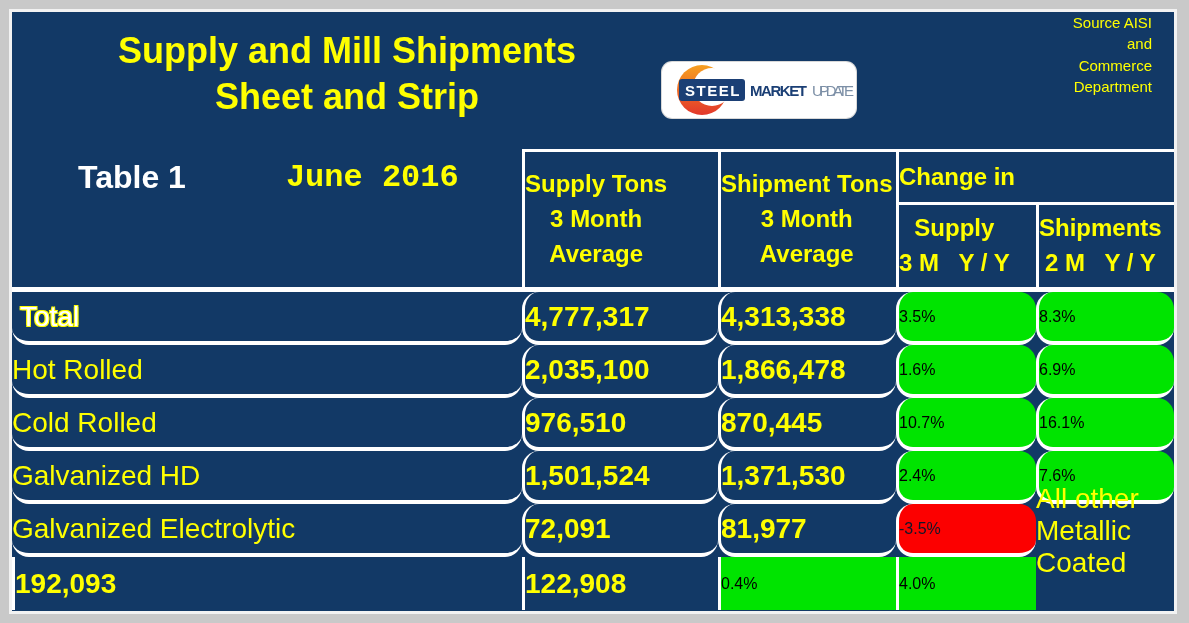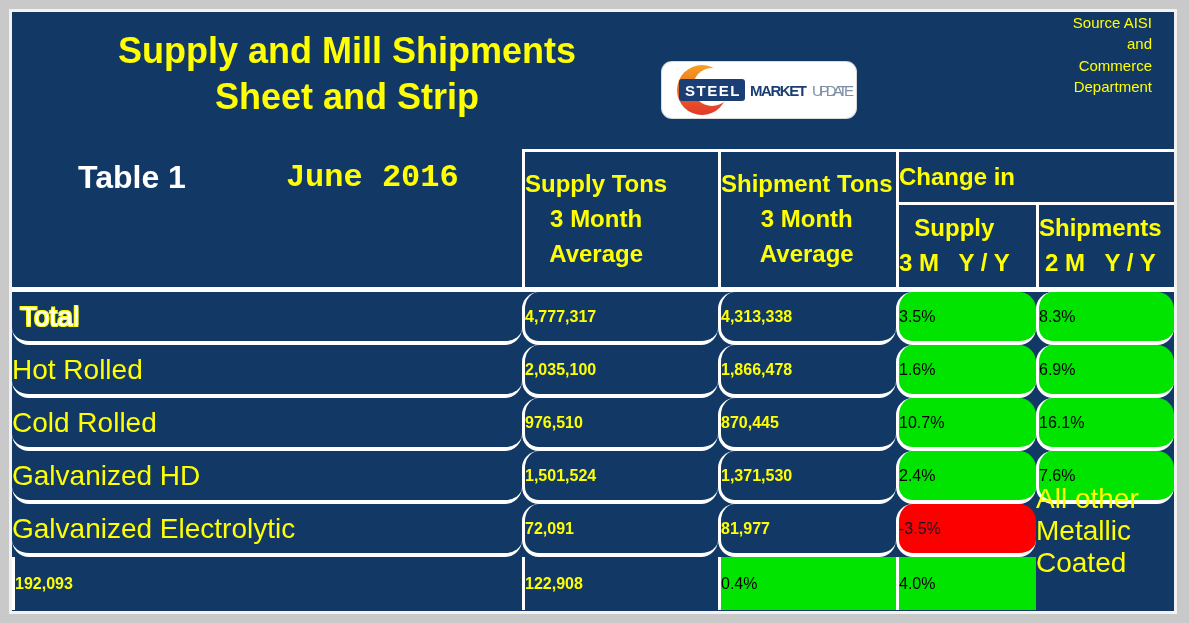--- a/index.html
+++ b/index.html
@@ -64,21 +64,21 @@
   }
   .lbl {
     justify-content:flex-start;
     font-size:28px; 
   }
   .lbl.total {
     padding-left:8px;
     color:#ffffff;
     text-shadow:-1px -1px 0 #FFFF00, 1px -1px 0 #FFFF00, -1px 1px 0 #FFFF00, 1px 1px 0 #FFFF00;
   }
-  .num { font-size:16px; font-weight:bold; }
+  .num { font-size:28px; font-weight:bold; }
   .pct { font-size:16px; color:#000; }
   .pct.positive { background:#00E400; color:#000000; }
   .pct.negative { background:#FC0000; color:#0f172a; }
   .nb { border-bottom:none; }
 </style>
 </head>
 <body>
 
 <div class="frame">
   <div class="panel">

